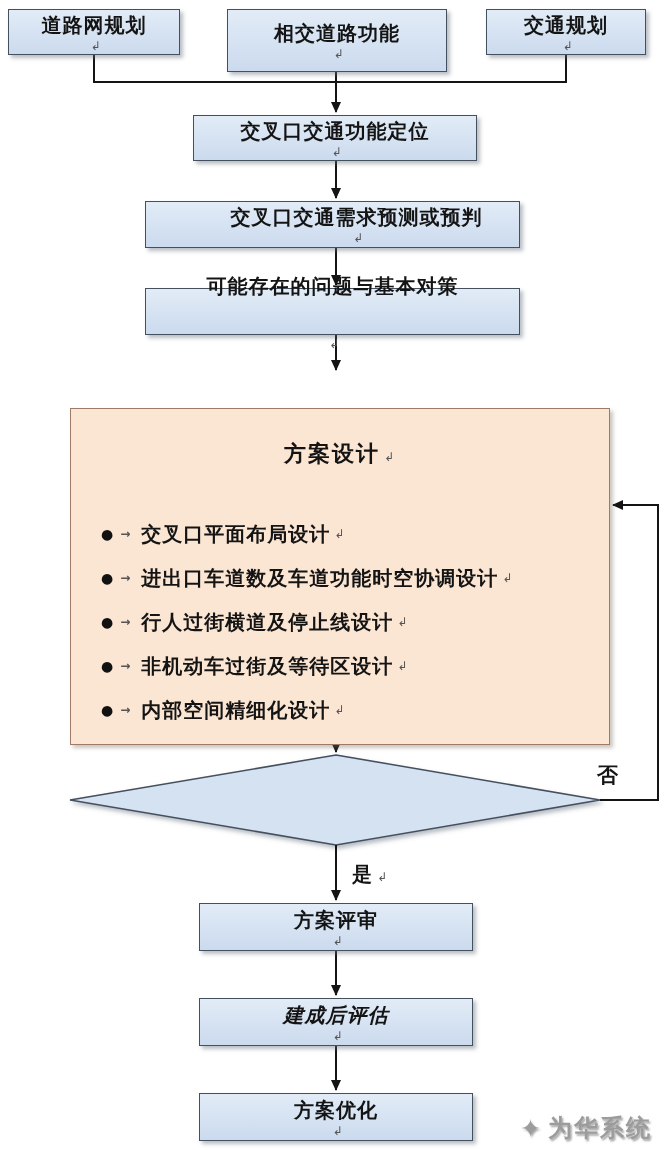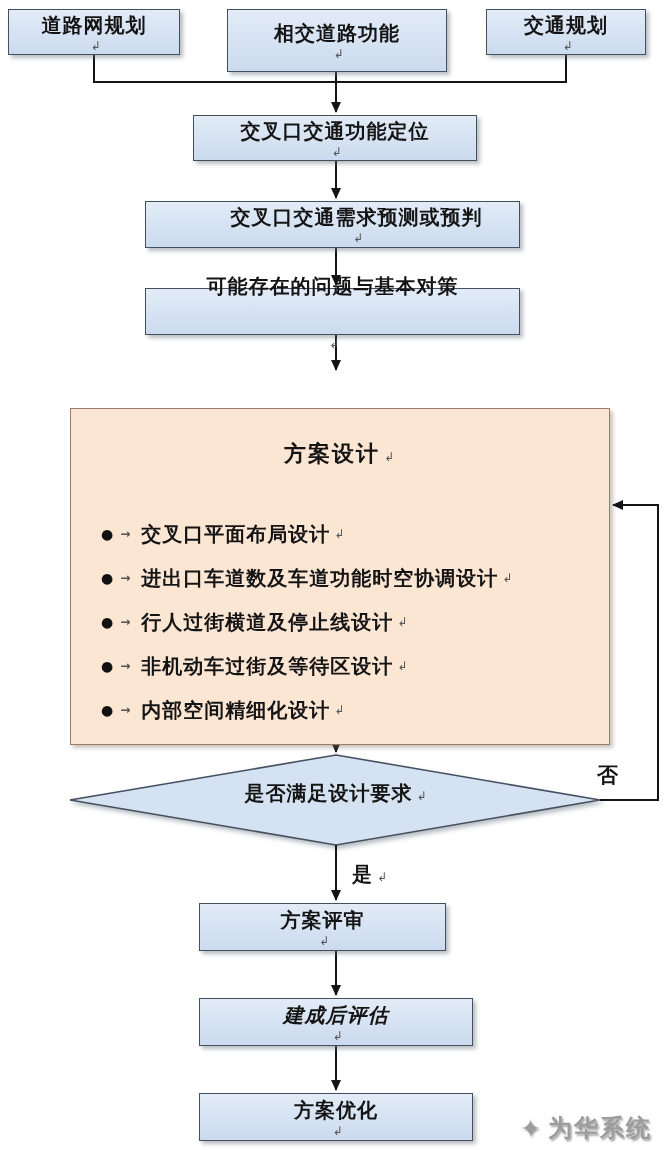--- a/index.html
+++ b/index.html
@@ -141,31 +141,28 @@
       </li>
       <li class="design-item">
         <span class="bullet">●</span>
           <span class="tabmark">→</span>
           <span>内部空间精细化设计</span>
           <span class="mark">↲</span>
       </li>
     </ul>
   </div>
 
-  <div class="float-label decision-label">
-    <span>是否满足设计要求</span><span class="mark">↲</span>
-  </div>
   <div class="float-label no-label">
     <span>否</span>
   </div>
   <div class="float-label yes-label">
     <span>是</span><span class="mark">↲</span>
   </div>
 
-  <div class="node" style="left:199px; top:903px; width:247px; height:48px;">
+  <div class="node" style="left:199px; top:903px; width:274px; height:48px;">
     <span>方案评审</span>
       <span class="mark">↲</span>
   </div>
   <div class="node" style="left:199px; top:998px; width:274px; height:48px;font-style:italic;">
     <span>建成后评估</span>
       <span class="mark">↲</span>
   </div>
   <div class="node" style="left:199px; top:1093px; width:274px; height:48px;">
     <span>方案优化</span>
       <span class="mark">↲</span>

